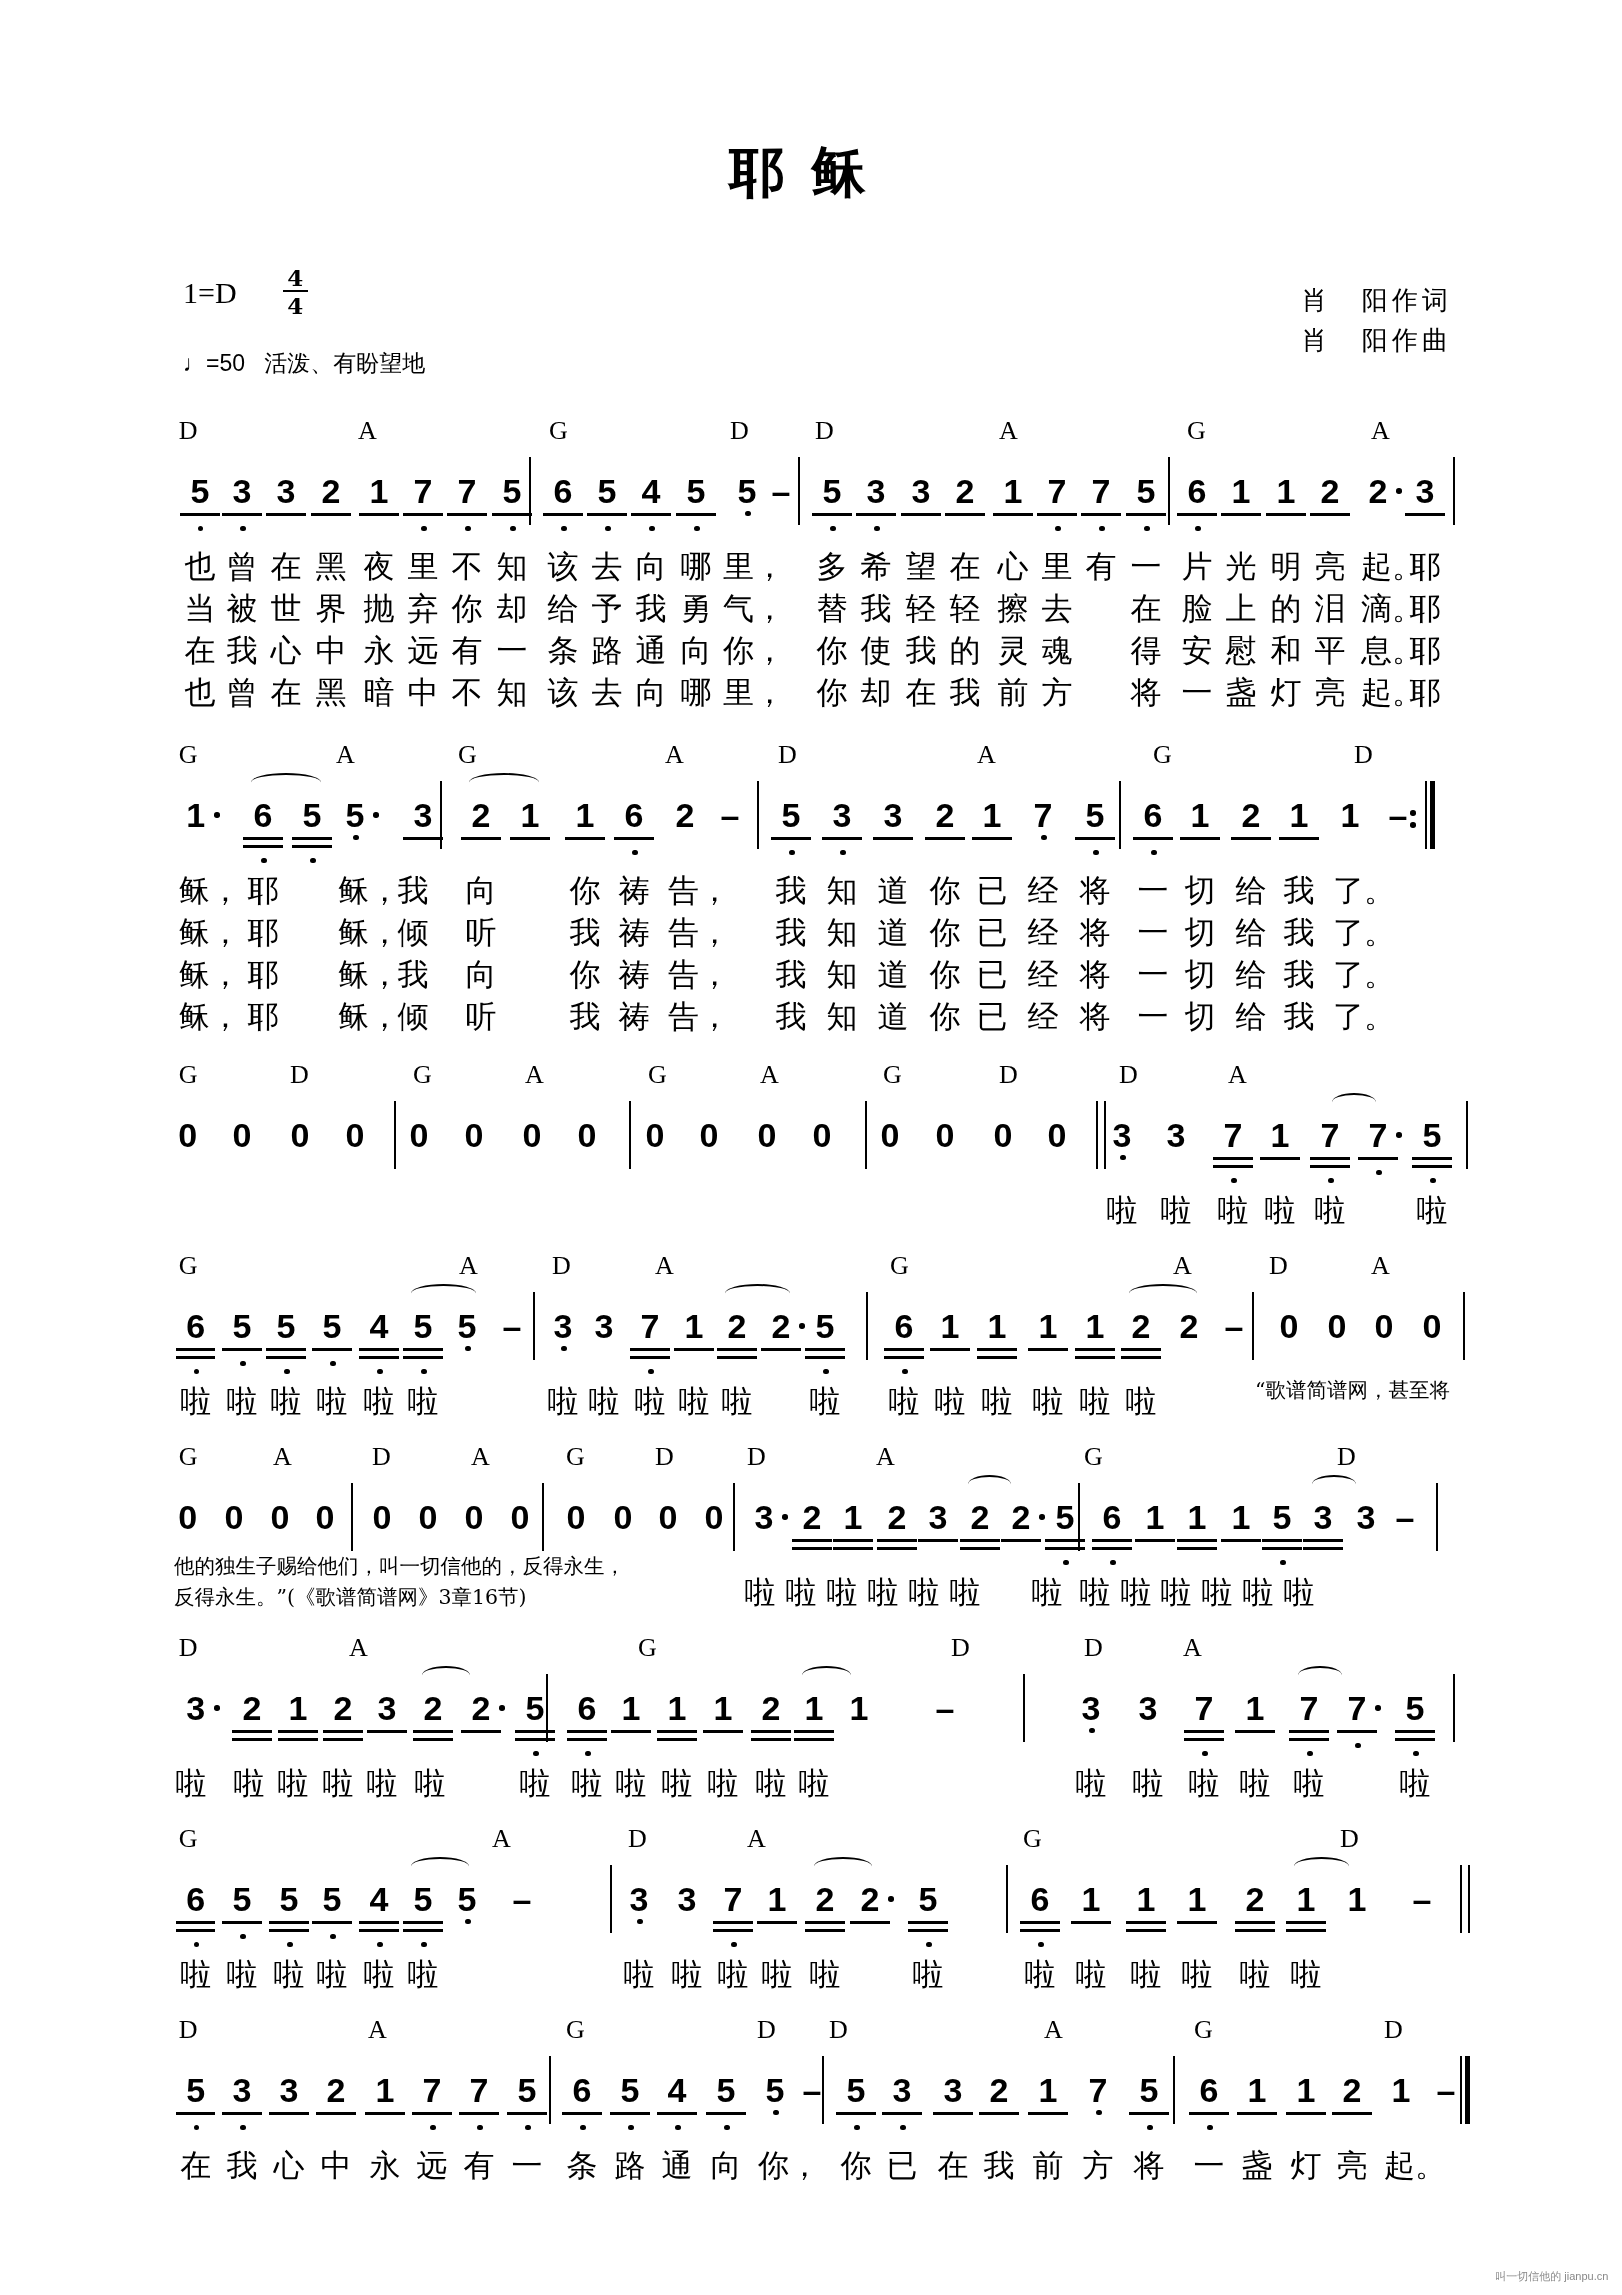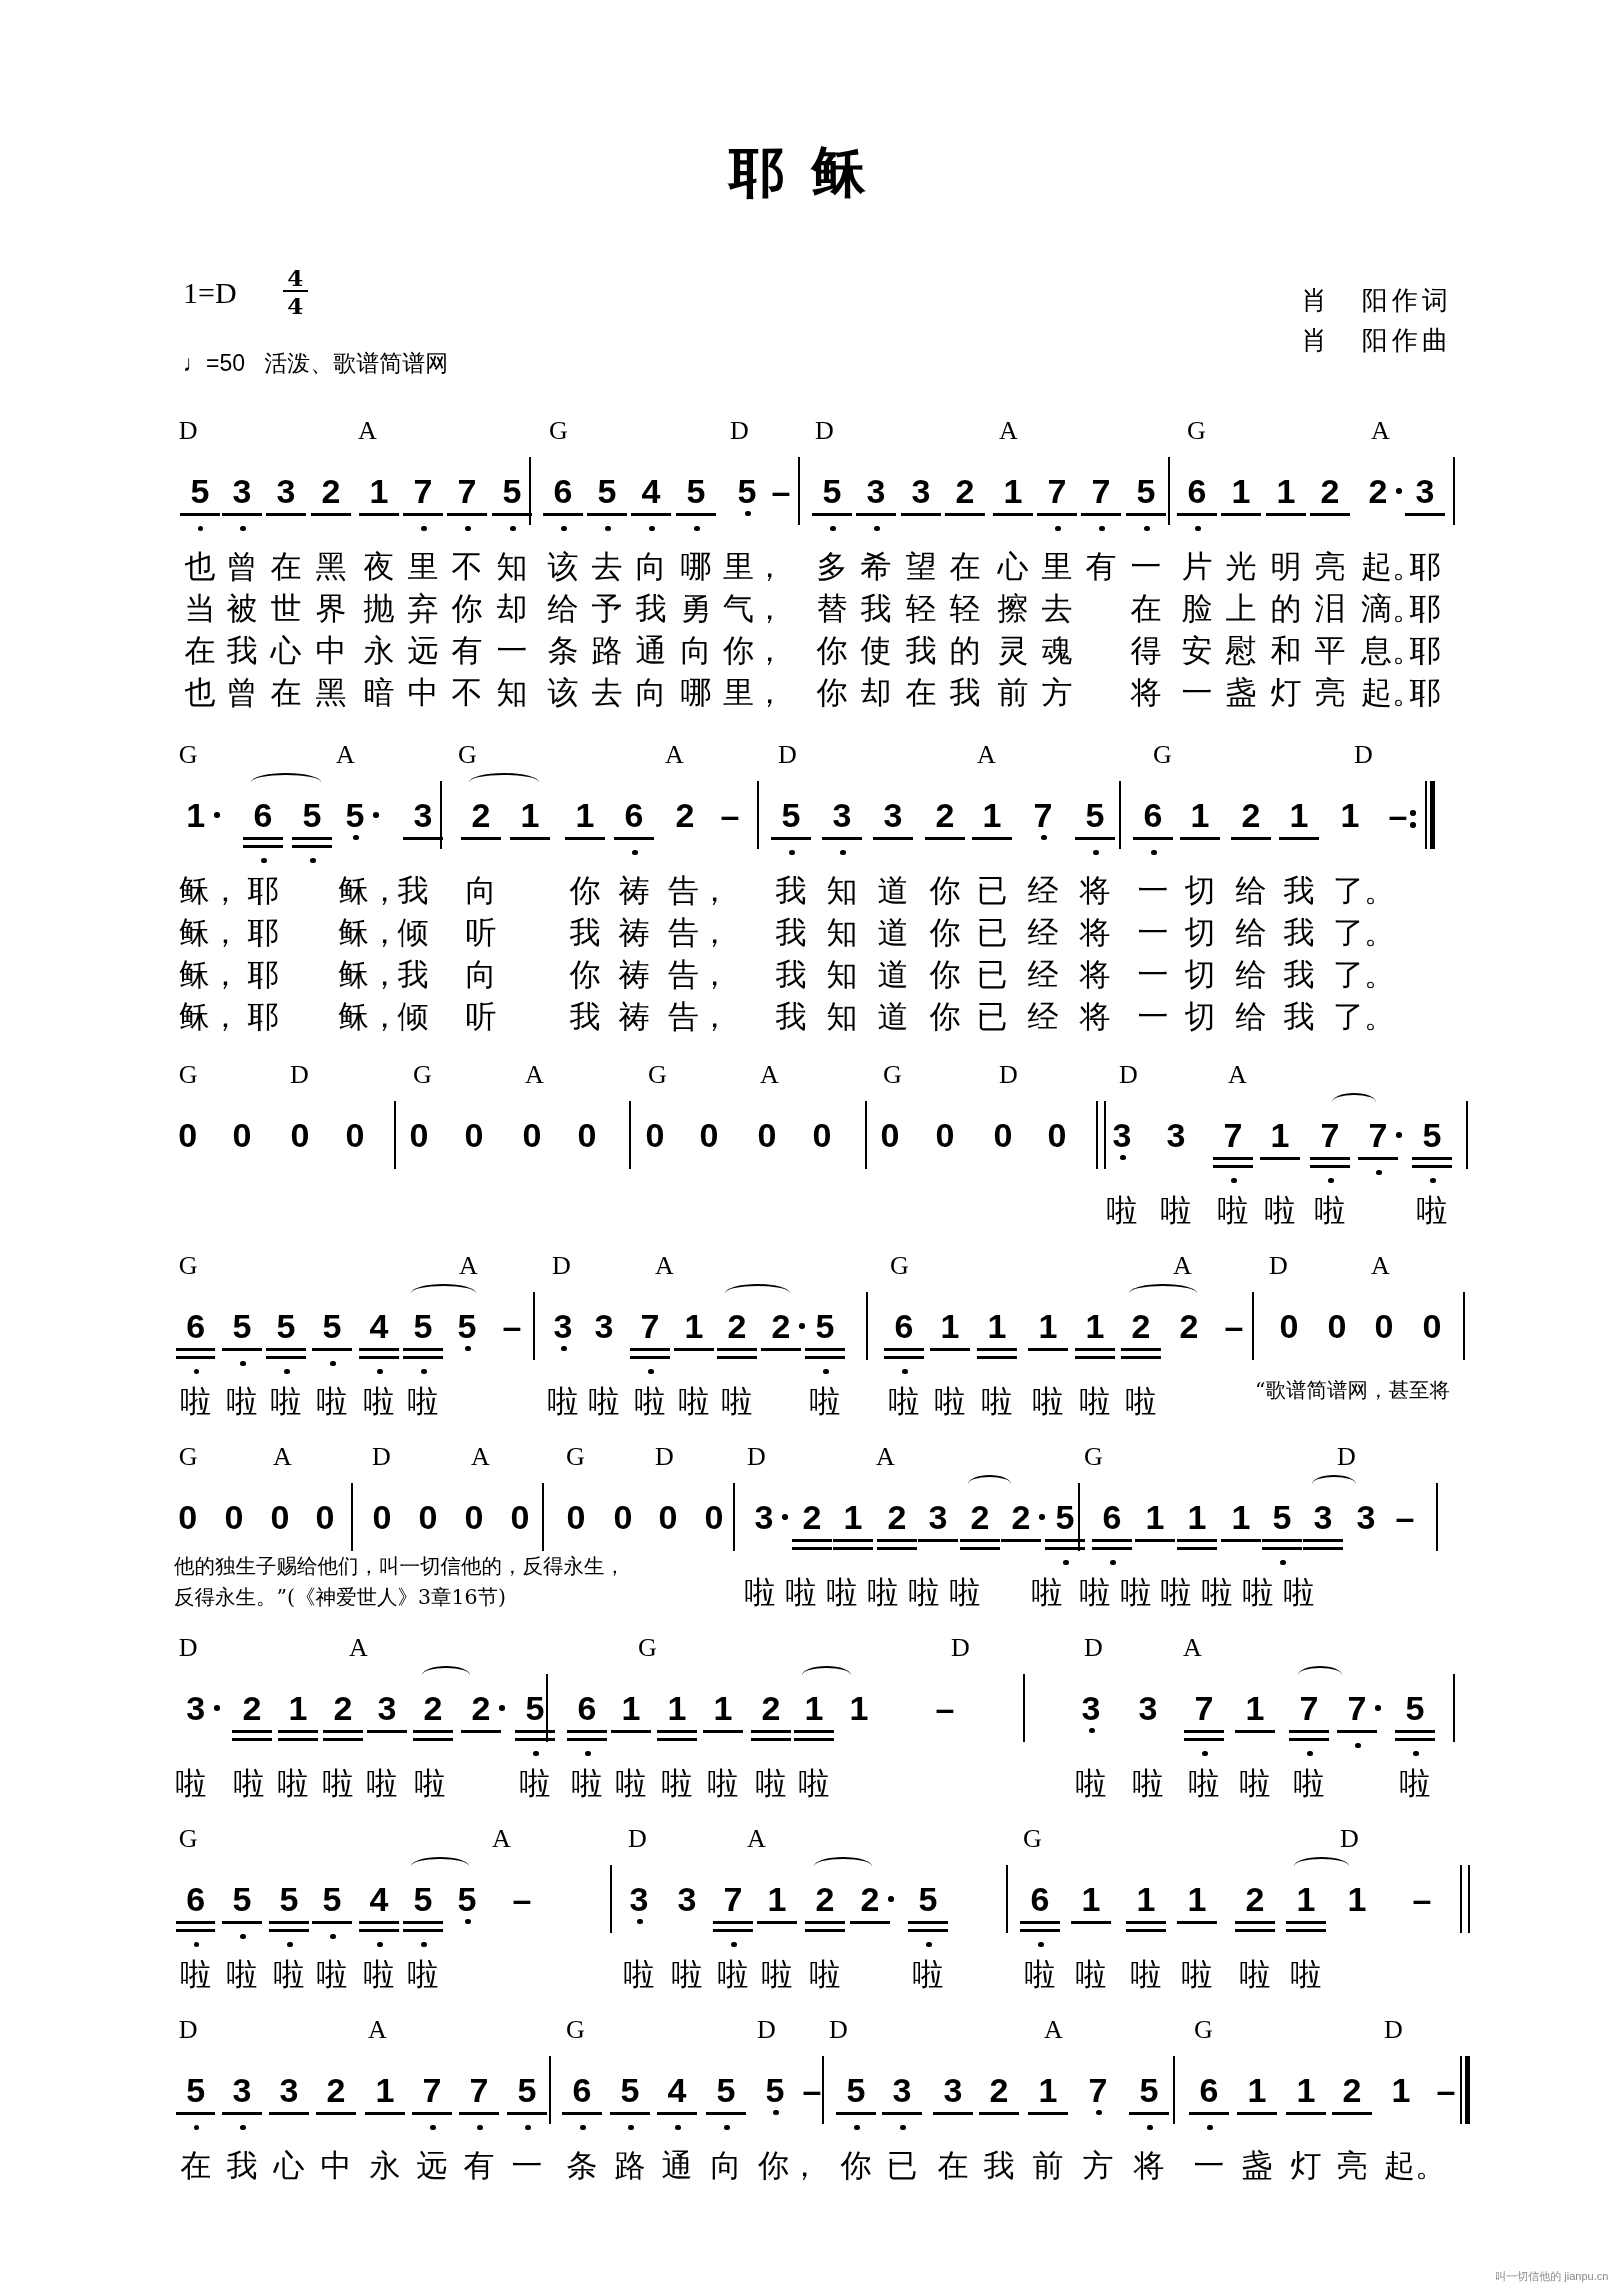--- a/index.html
+++ b/index.html
@@ -39,21 +39,21 @@
 
 <div>
   <div class="title">耶稣</div>
   <div class="key"><span>1=D</span></div>
   <div class="timesig">
     <div>4</div>
     <div class="bar"></div>
     <div>4</div>
   </div>
   <div class="tempo">
-    <span>♩=50</span>&nbsp;&nbsp;&nbsp;<span>活泼、歌谱简谱网</span>
+    <span>♩=50</span>&nbsp;&nbsp;&nbsp;<span>活泼、有盼望地</span>
   </div>
   <div class="credits">
     <div>肖　阳作词</div>
     <div>肖　阳作曲</div>
   </div>
   <div id="systems">
       <div class="system" style="top: 416px;">
         <div class="chordrow">
           <div class="chord" style="left: 4.8px;">D</div>
           <div class="chord" style="left: 184px;">A</div>
@@ -529,21 +529,21 @@
           <span class="syl" style="left: 774px;">啦</span>
           <span class="syl" style="left: 856px;">啦</span>
           <span class="syl" style="left: 904px;">啦</span>
           <span class="syl" style="left: 945px;">啦</span>
           <span class="syl" style="left: 985px;">啦</span>
           <span class="syl" style="left: 1026px;">啦</span>
           <span class="syl" style="left: 1067px;">啦</span>
           <span class="syl" style="left: 1108px;">啦</span>
         </div>
         <div class="quote" style="left: 0px; top: 109px;">他的独生子赐给他们，叫一切信他的，反得永生，</div>
-        <div class="quote" style="left: 0px; top: 140px;">反得永生。”(《神爱世人》3章16节)</div>
+        <div class="quote" style="left: 0px; top: 140px;">反得永生。”(《歌谱简谱网》3章16节)</div>
       </div>
       <div class="system" style="top: 1633px;">
         <div class="chordrow">
           <div class="chord" style="left: 4.8px;">D</div>
           <div class="chord" style="left: 175px;">A</div>
           <div class="chord" style="left: 464px;">G</div>
           <div class="chord" style="left: 777px;">D</div>
           <div class="chord" style="left: 910px;">D</div>
           <div class="chord" style="left: 1009px;">A</div>
         </div>

